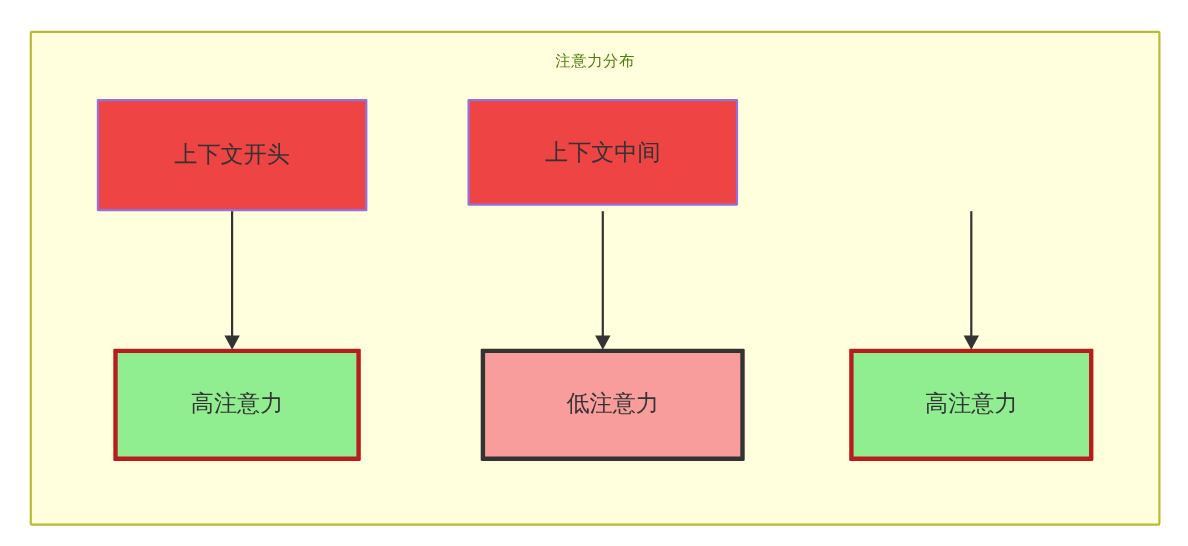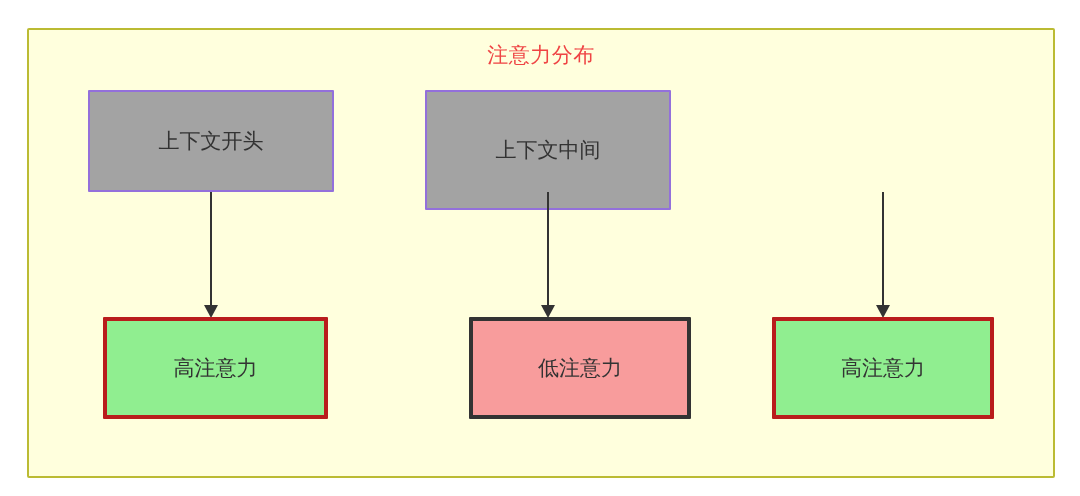--- a/index.html
+++ b/index.html
@@ -33,66 +33,66 @@
     border: 2px solid #bbbb33;
     border-radius: 2px;
   }
 
   .cluster-title {
     position: absolute;
     left: 0;
     right: 0;
     top: 12px;
     text-align: center;
-    font-size: 21px;
+    font-size: 14px;
     line-height: 26px;
-    color: #ef4444;
+    color: #4d7c0f;
     letter-spacing: 0.5px;
     white-space: nowrap;
   }
 
   
   .node {
     position: absolute;
     box-sizing: border-box;
     display: flex;
     align-items: center;
     justify-content: center;
     text-align: center;
     color: #333333;
     font-size: 21px;
     line-height: 26px;
     white-space: nowrap;
   }
 
   .node.source {
-    background: #a3a3a3;
+    background: #ef4444;
     border: 2px solid #9370db;
     border-radius: 1px;
   }
 
   .node.high {
     background: #90ee90;
     border: 4px solid #b91c1c;
     border-radius: 1px;
   }
 
   .node.low {
     background: #f89c9c;
     border: 4px solid #333333;
     border-radius: 1px;
   }
 
   
   .col-a.top  { left: 88px;  top: 90px; width: 246px; height: 102px; }
-  .col-b.top  { left: 425px; top: 90px; width: 246px; height: 120px; }
+  .col-b.top  { left: 425px; top: 90px; width: 246px; height: 97px; }
   .col-c.top  { left: 758px; top: 90px; width: 247px; height: 101px; }
 
   .col-a.bottom { left: 103px; top: 317px; width: 225px; height: 102px; }
-  .col-b.bottom { left: 437px; top: 317px; width: 222px; height: 102px; margin-left: 32px; }
+  .col-b.bottom { left: 437px; top: 317px; width: 240px; height: 102px; }
   .col-c.bottom { left: 772px; top: 317px; width: 222px; height: 102px; }
 
   
   .edge {
     position: absolute;
     top: 192px;
     width: 14px;
     height: 127px;
     overflow: visible;
   }

